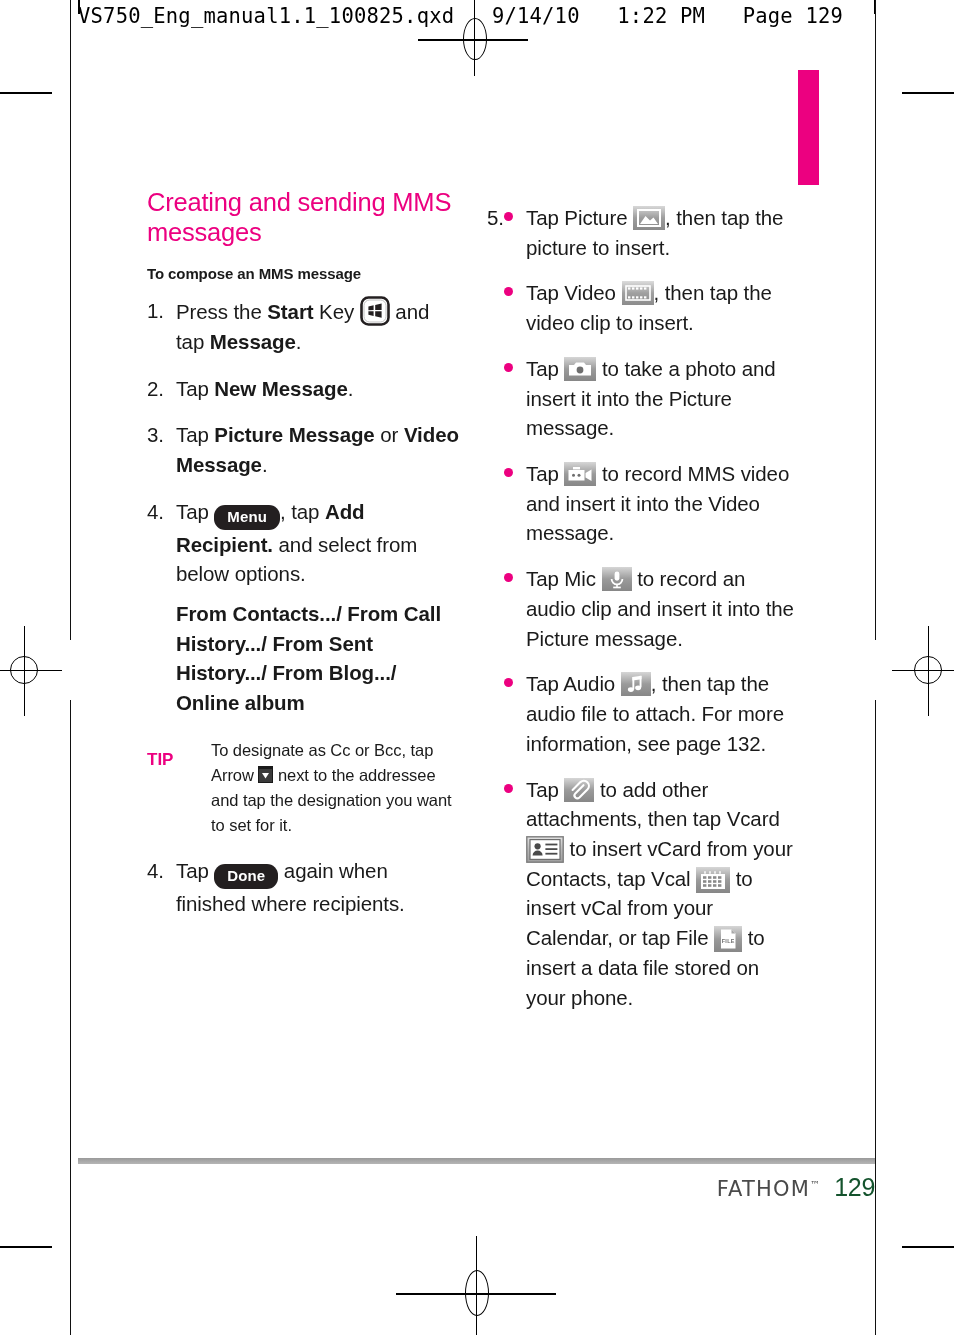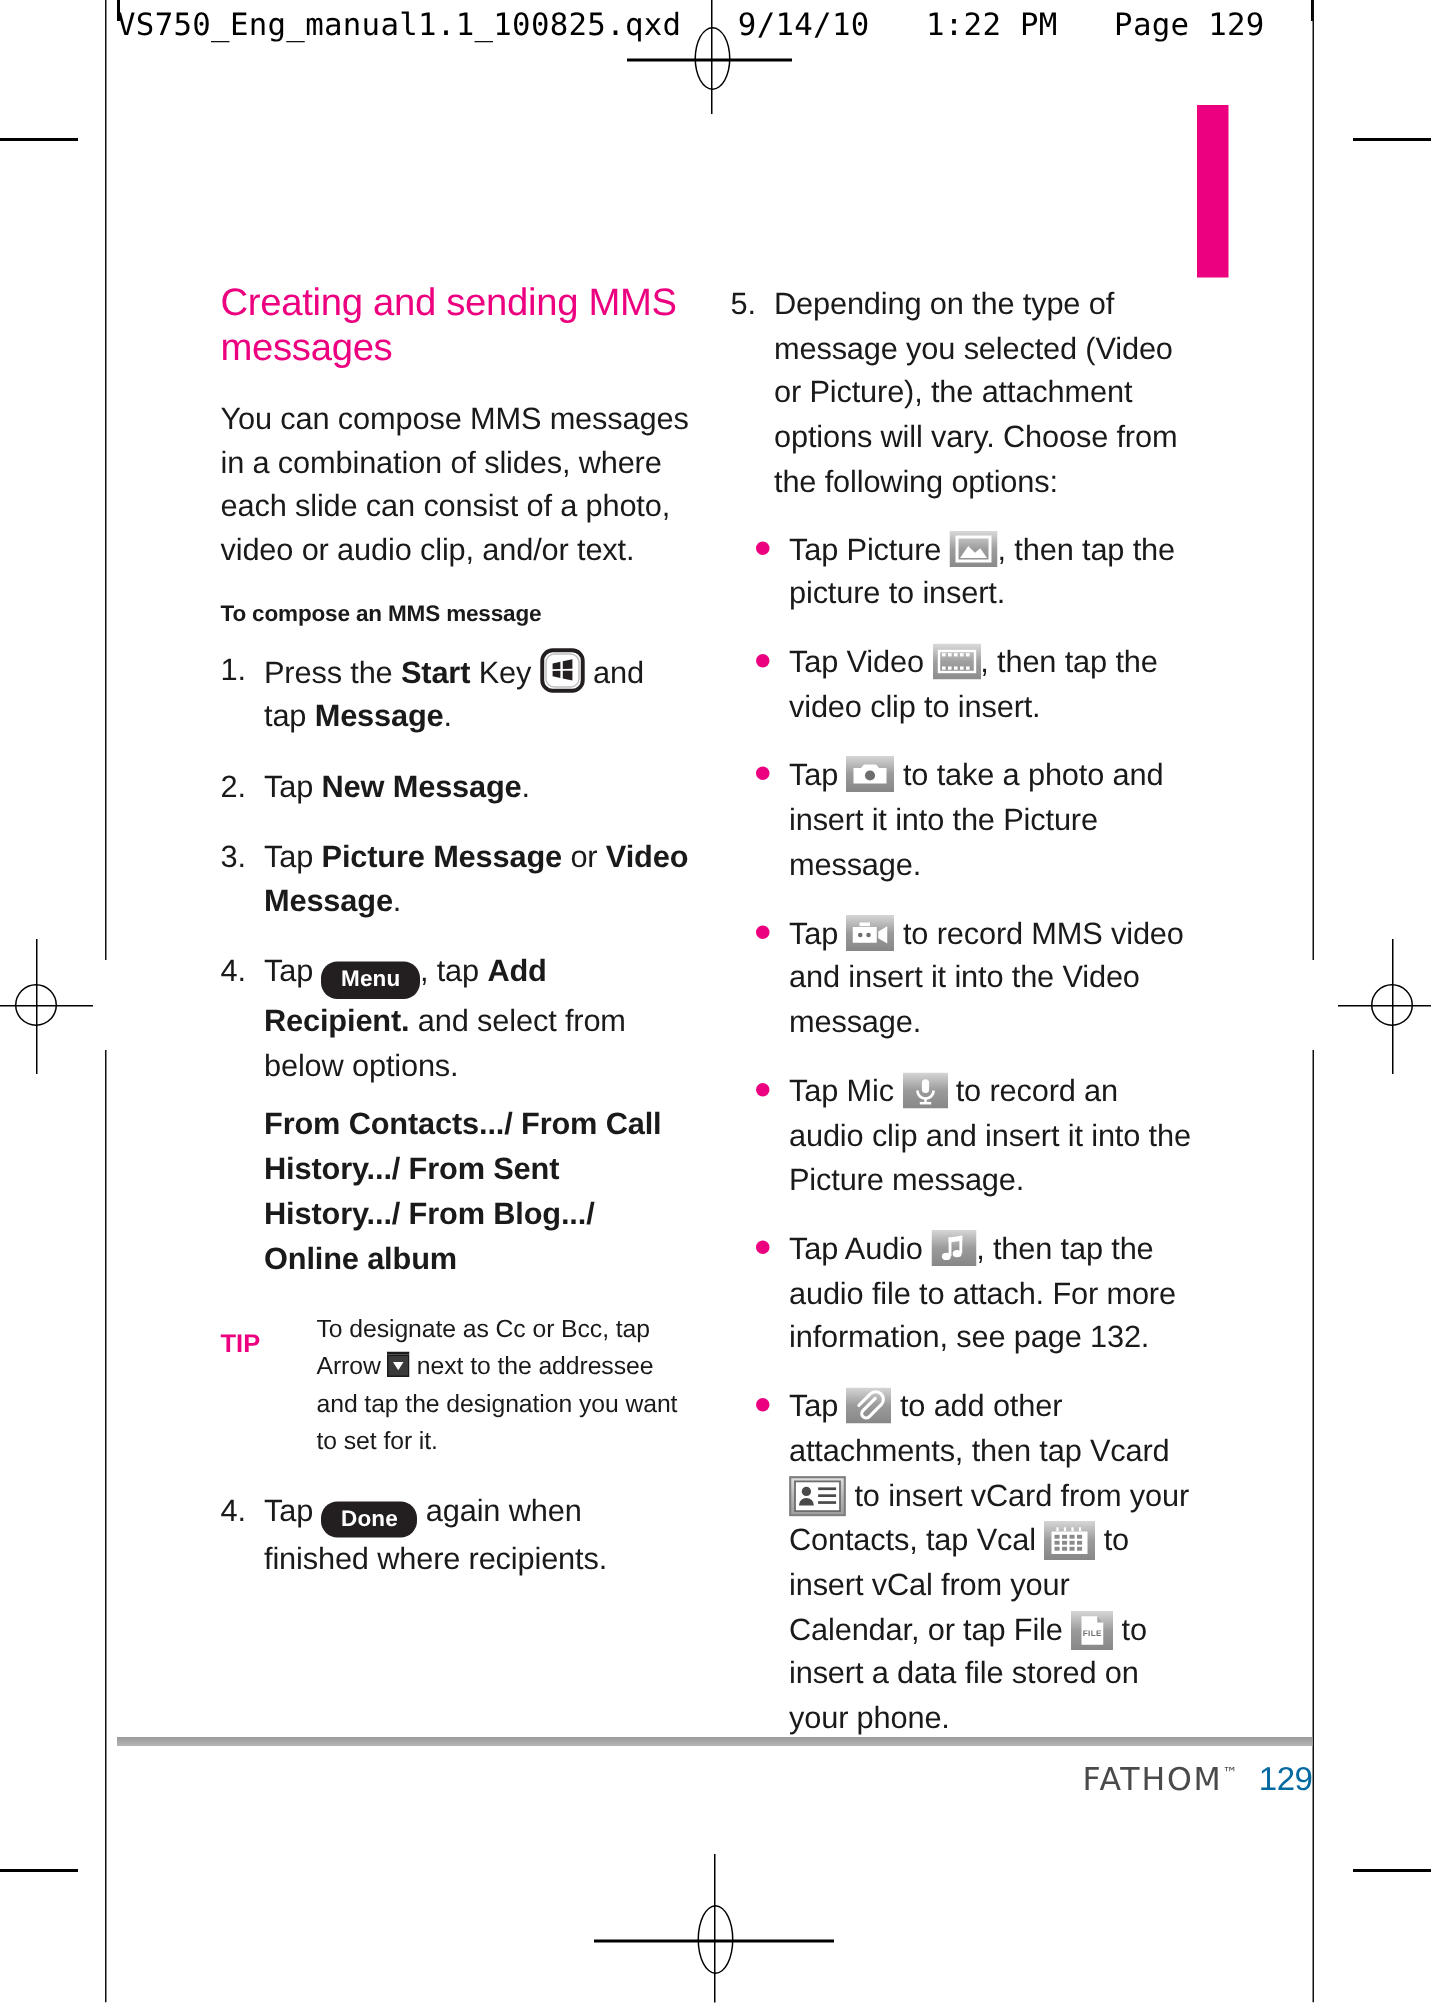--- a/index.html
+++ b/index.html
@@ -91,21 +91,21 @@
   .ico{display:inline-block;vertical-align:-5px;position:relative;}
   .ico svg{display:block;}
 
   
   .foot-rule{position:absolute;left:78px;top:1158px;width:797px;height:6px;
     background:linear-gradient(to bottom,#9a9a9a,#b5b5b5);}
   .footer{position:absolute;right:79px;top:1173px;display:flex;align-items:baseline;gap:13px;}
   .brand{font-size:21px;letter-spacing:1.2px;color:#4a4a4a;
     font-family:"DejaVu Sans","Liberation Sans",sans-serif;}
   .brand .tm{font-size:10px;vertical-align:super;}
-  .pagenum{font-size:22px;color:#0369a1;letter-spacing:-0.3px;}
+  .pagenum{font-size:25px;color:#14532d;letter-spacing:-0.3px;}
 </style>
 </head>
 <body>
 
 <div class="doc-header">VS750_Eng_manual1.1_100825.qxd   9/14/10   1:22 PM   Page 129</div>
 <div class="head-reg">
   <div class="hz"></div>
     <div class="vt"></div>
     <div class="circ"></div>
 </div>
@@ -137,21 +137,20 @@
     <div class="vt"></div>
     <div class="circ"></div>
 </div>
 
 <div class="thumb-tab"></div>
 
 <div class="col col-left">
 
   <h1 class="sec-title">Creating and sending MMS messages</h1>
 
-  <p class="body">You can compose MMS messages in a combination of slides, where each slide can consist of a photo, video or audio clip, and/or text.</p>
 
   <h2 class="sub">To compose an MMS message</h2>
 
   <ol class="steps">
 
     <li class="step">
       <span class="num">1.</span><span>Press the </span><b>Start</b><span> Key </span><span class="ico" style="width:30px;height:30px;vertical-align:-7px;">
         <svg width="30" height="30" viewBox="0 0 30 30">
           <rect x="1.5" y="1.5" width="27" height="27" rx="7" ry="7" fill="#fff" stroke="#231f20" stroke-width="2.6"></rect>
           <rect x="4" y="4" width="22" height="22" rx="5.5" ry="5.5" fill="#fff" stroke="#bfbfbf" stroke-width="1"></rect>
@@ -198,21 +197,21 @@
       <span class="num">4.</span><span>Tap </span><span class="chip">Done</span><span> again when finished where recipients.</span>
     </li>
   </ol>
 
 </div>
 
 <div class="col col-right">
 
   <ol class="steps">
     <li class="step" style="margin-bottom:15px;">
-      <span class="num">5.</span><span>Depending on the type of message you selected (Video or Picture), the attachment options will vary. Choose from the following options:</span>
+      <span class="num">5.</span>
     </li>
   </ol>
 
   <ul class="blist">
 
     <li class="bul"><span>Tap Picture </span><span class="ico" style="width:32px;height:24px;">
         <svg width="32" height="24" viewBox="0 0 32 24">
           <defs>
               <linearGradient id="gA" x1="0" y1="0" x2="0" y2="1">
             <stop offset="0" stop-color="#d8d8d8"></stop>

